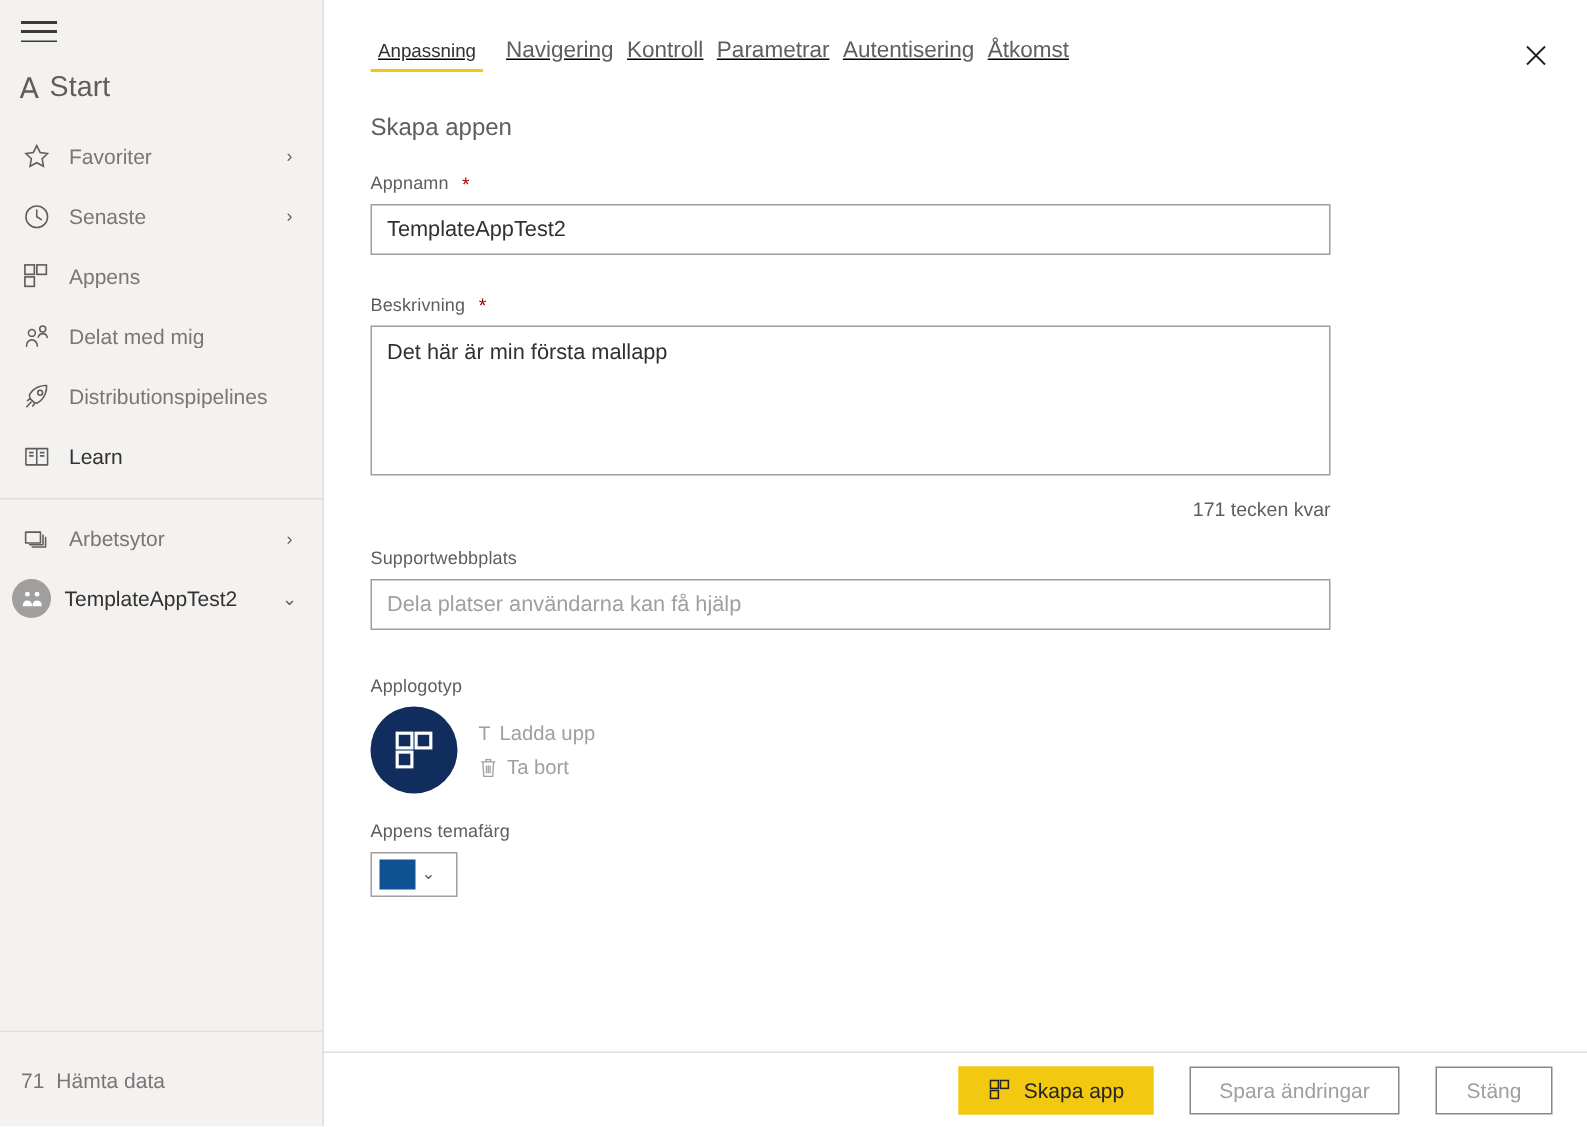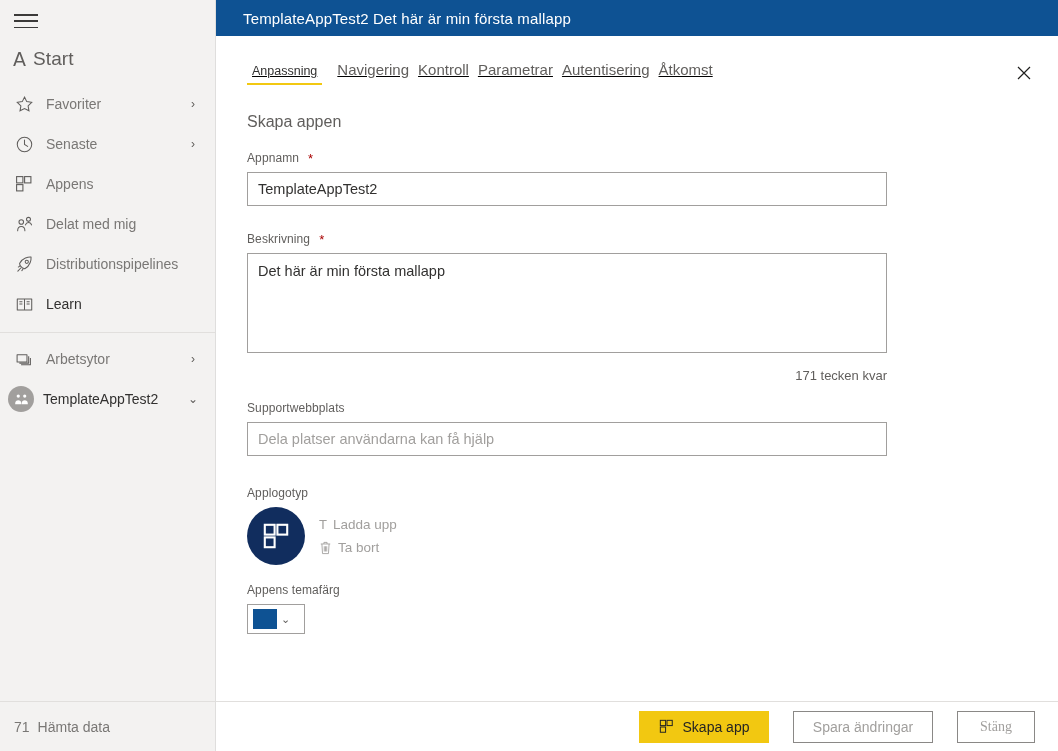--- a/index.html
+++ b/index.html
@@ -90,21 +90,21 @@
     display: flex; align-items: center; justify-content: center;
     flex: 0 0 26px;
     margin-left: -3px;
   }
   .ws-avatar svg { display: block; }
   .nav-item.ws { gap: 9px; padding-left: 11px; }
   .nav-item.ws .nav-label { color: #323130; }
   .sidebar-bottom {
     margin-top: auto;
     border-top: 1px solid #e1dfdd;
-    height: 50px;
+    height: 64px;
     display: flex; align-items: center;
     padding-left: 14px;
     gap: 8px;
     cursor: pointer;
   }
   .get-data-glyph { font-size: 14px; color: #797775; }
   .get-data-label { font-size: 14px; color: #797775; }
 
   
   .main {
@@ -286,21 +286,21 @@
   }
   .btn.primary {
     background: #f2c811;
     border: 1px solid #f2c811;
     color: #252423;
     font-weight: 400;
     padding: 0 18px;
     min-width: 130px;
   }
   .btn.secondary { min-width: 140px; }
-  .btn.tertiary { min-width: 78px; font-family: Liberation Serif, serif; }
+  .btn.tertiary { min-width: 78px; }
   .btn-ico svg { display: block; }
 </style>
 </head>
 <body>
 
 <div id="app">
 
   <div class="sidebar">
 
     <div class="hamburger">
@@ -413,23 +413,20 @@
     </div>
 
     <div class="sidebar-bottom">
       <span class="get-data-glyph">71</span>
       <span class="get-data-label">Hämta data</span>
     </div>
   </div>
 
   <div class="main">
 
-    <div class="titlebar" style="background: rgb(14, 82, 147);">
-      <span class="titlebar-text">TemplateAppTest2 Det här är min första mallapp</span>
-    </div>
 
     <div class="tabbar">
       <div class="tabs-row">
         <div class="tab active">
           <span>Anpassning</span>
         </div>
         <div class="tab plain">
           <span>Navigering</span>
         </div>
         <div class="tab plain">

